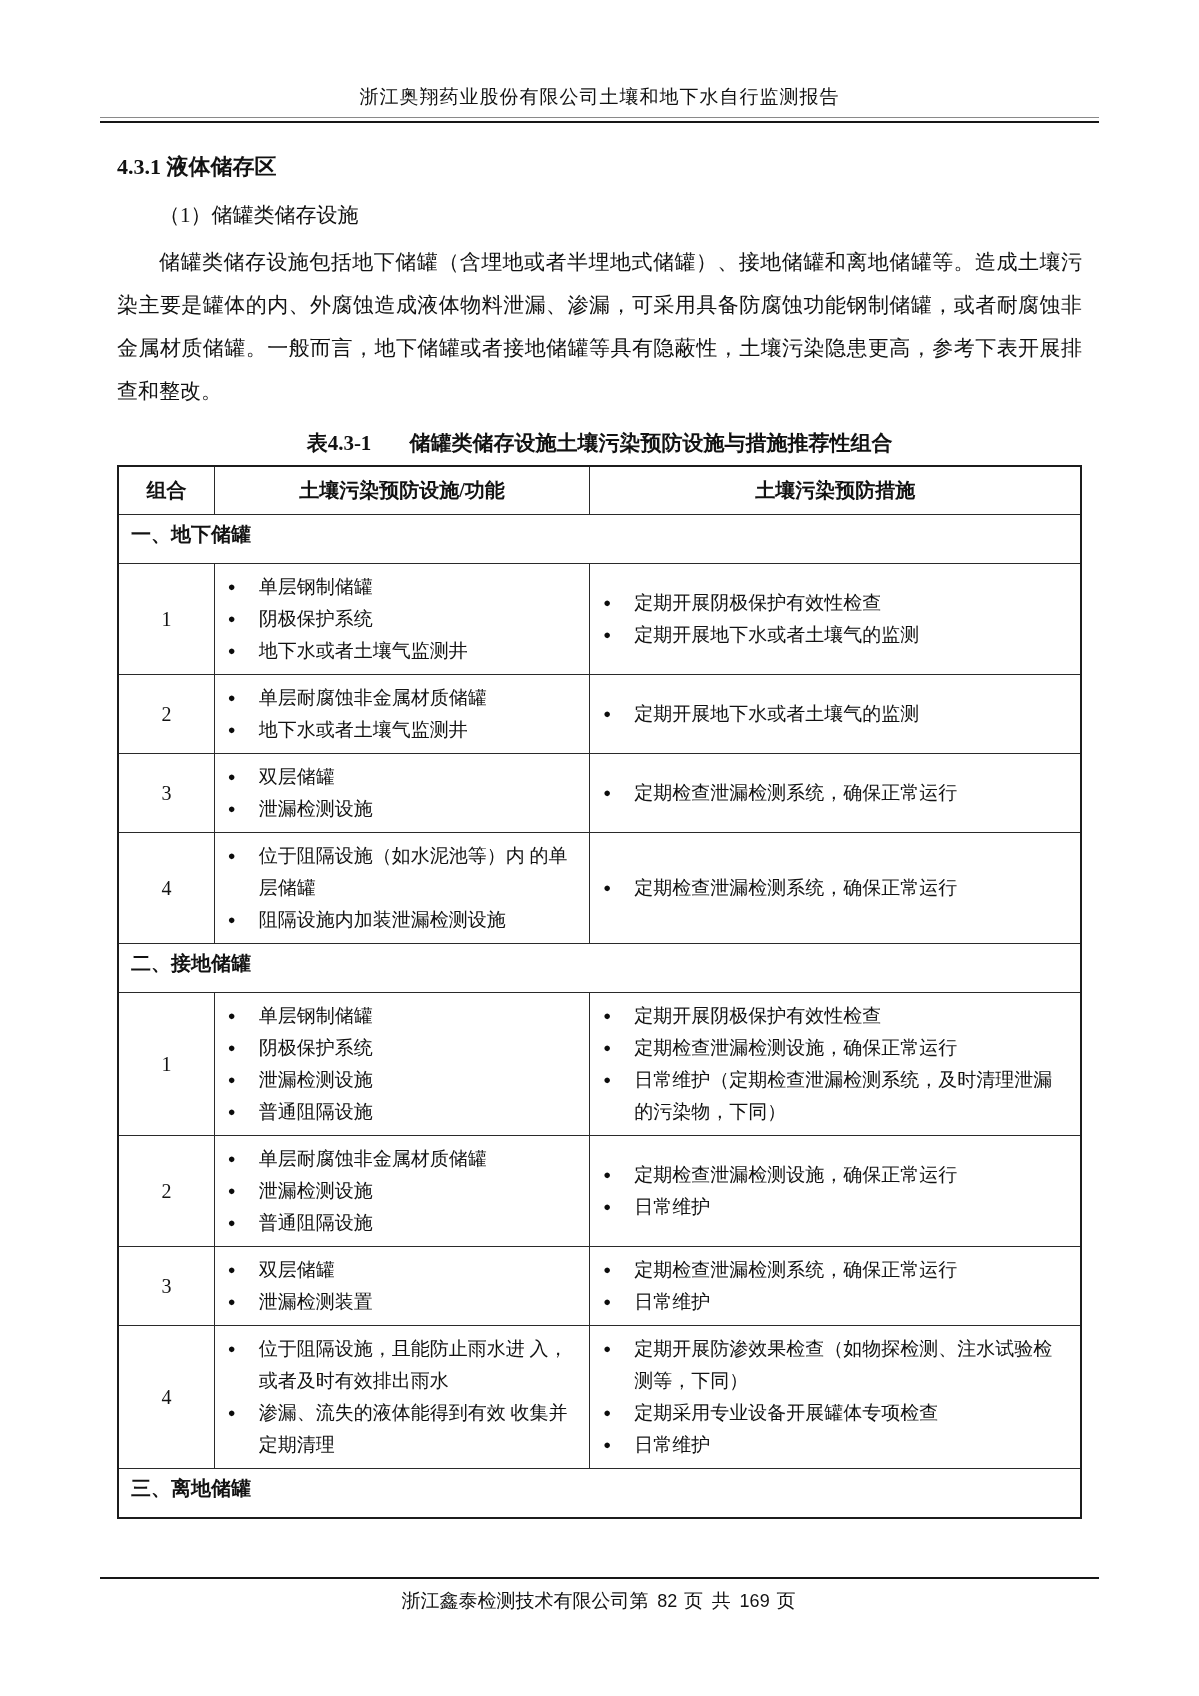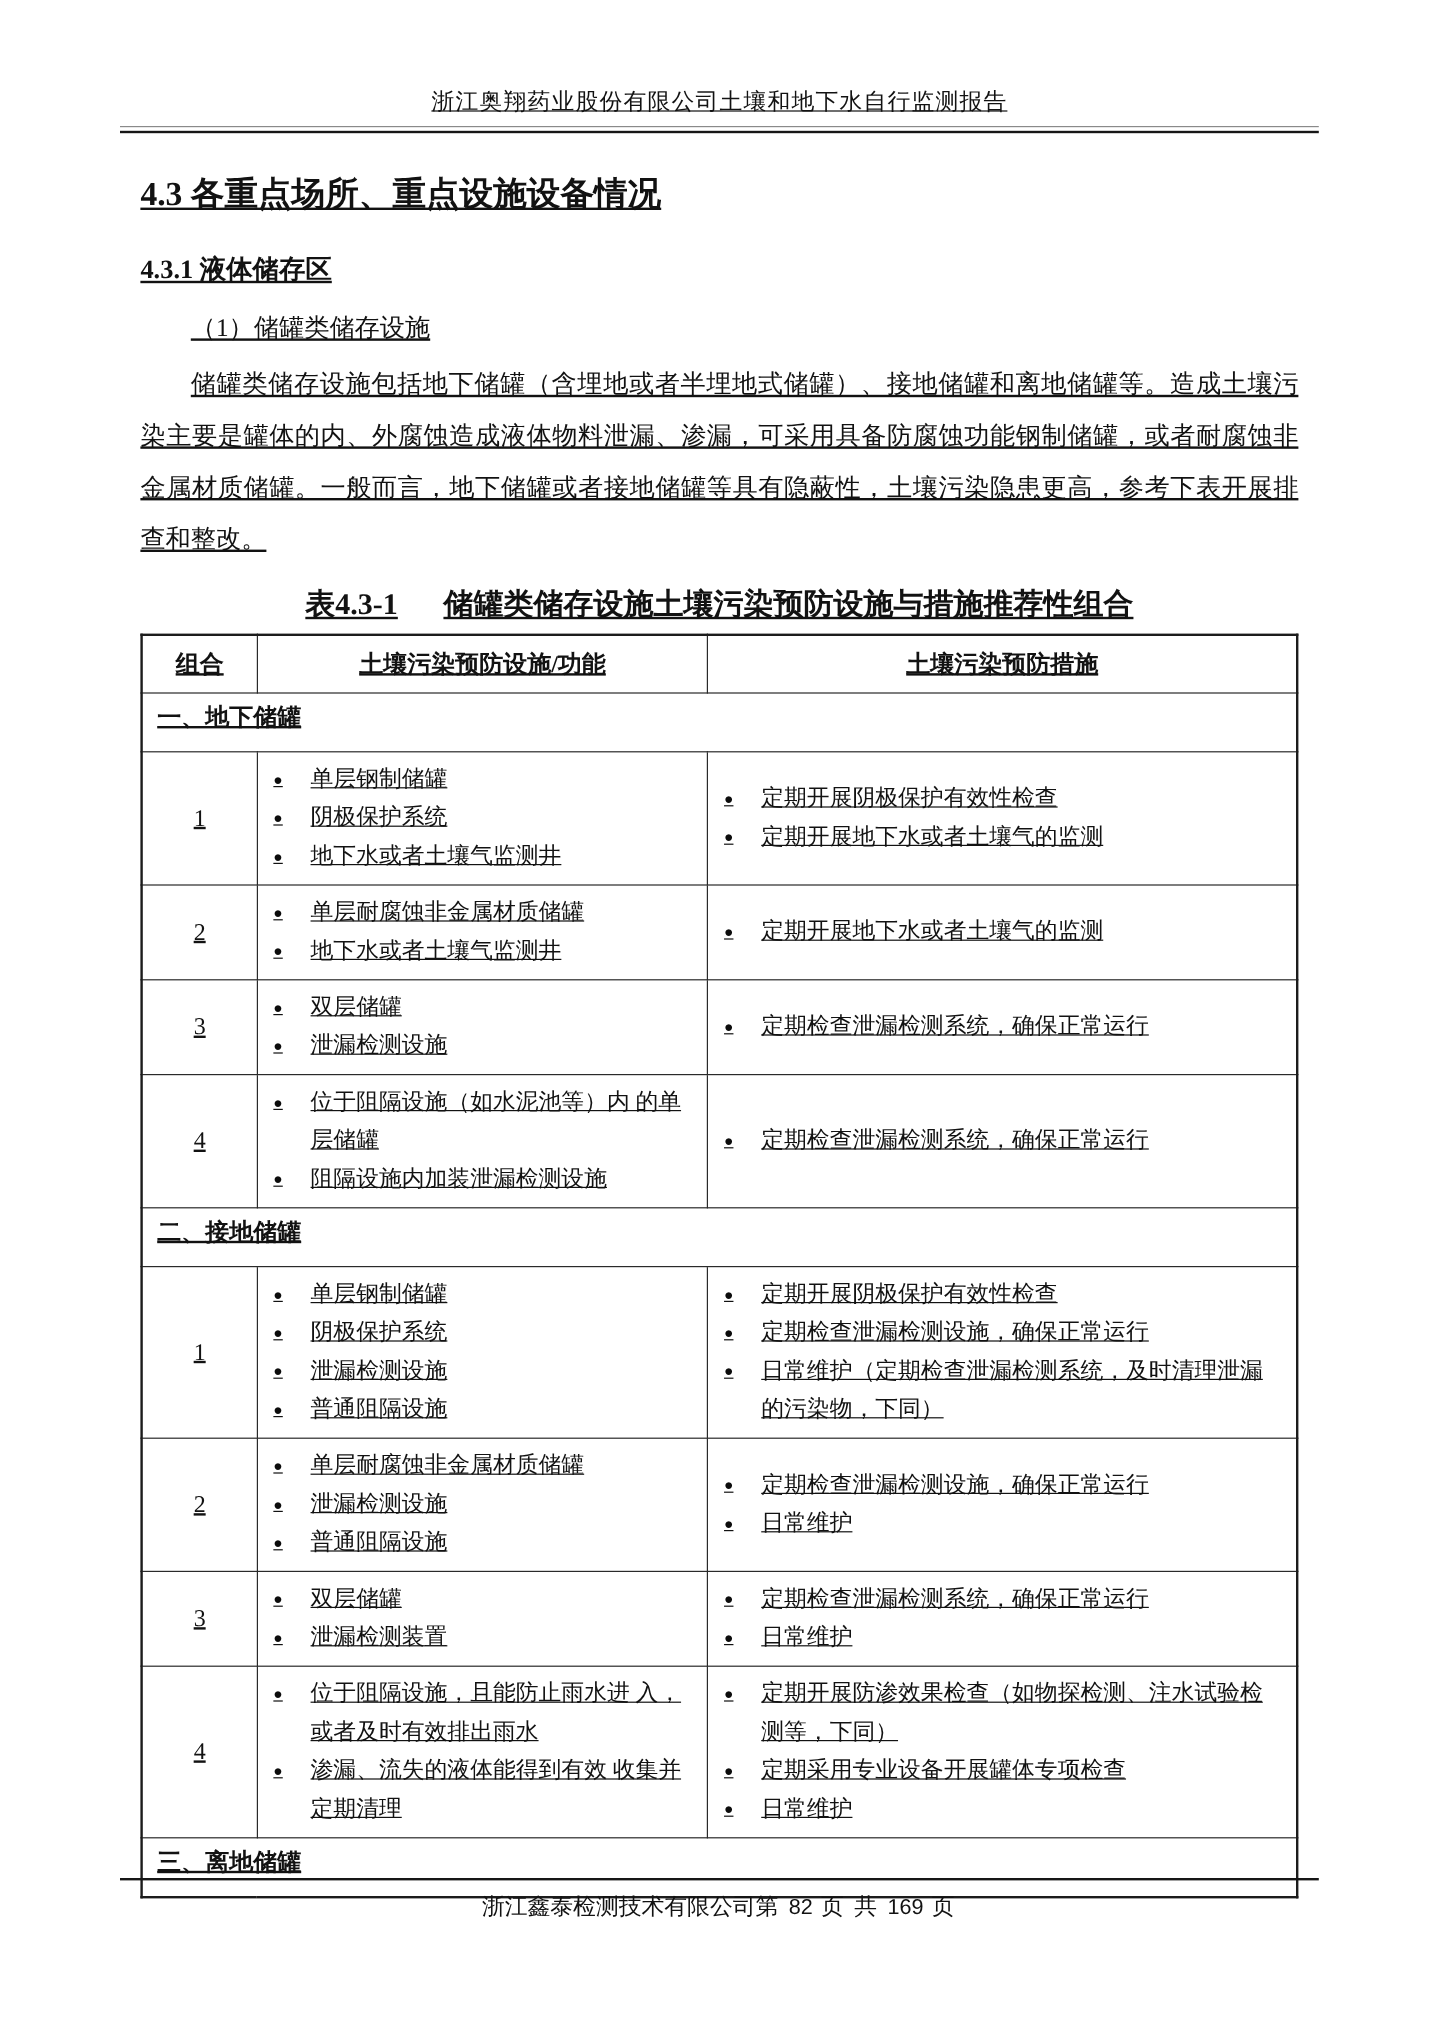--- a/index.html
+++ b/index.html
@@ -1,44 +1,43 @@
 <!DOCTYPE html>
 <html><head>
 <meta charset="utf-8">
 <style>
   html,body { margin:0; padding:0; background:#ffffff; }
   .page {
     position:relative;
     width:1199px; height:1620px;
-    margin:0 auto;
+    margin:12px auto;
     background:#ffffff;
     color:#121212;
     font-family:"Liberation Serif","DejaVu Serif",serif;
     overflow:hidden;
-    text-decoration:underline;
   }
 
   
   .header { margin:72px 100px 0 100px; text-align:center; }
   .header-title { font-size:19px; letter-spacing:1px; padding-bottom:7px; }
   .header-rule { height:3px; border-top:1px solid #8a8a8a; border-bottom:2.5px solid #161616; }
 
   
   .content { margin:0 117px; }
   .h1 { margin:34px 0 0 0; font-size:28px; font-weight:bold; line-height:36px; }
   .h2 { margin:30px 0 0 0; font-size:22px; font-weight:bold; line-height:28px; }
   .list-heading { margin:20px 0 0 0; font-size:21px; line-height:28px; text-indent:2em; }
   .body-para {
     margin:12px 0 0 0;
     font-size:21px; line-height:43px;
     text-align:justify; text-indent:2em;
   }
 
   
-  .table-caption { margin:16px 0 8px 0; text-align:center; font-weight:bold; font-size:25px; }
+  .table-caption { margin:16px 0 8px 0; text-align:center; font-weight:bold; font-size:21px; }
   .table-caption .cap-label { margin-right:38px; }
 
   table.doc-table {
     width:100%;
     border-collapse:collapse;
     table-layout:fixed;
     border:2px solid #1c1c1c;
   }
   .doc-table th, .doc-table td { border:1.5px solid #2a2a2a; }
   .doc-table thead th {
@@ -78,21 +77,20 @@
 <body>
 
 <div class="page">
 
   <div class="header">
     <div class="header-title">浙江奥翔药业股份有限公司土壤和地下水自行监测报告</div>
     <div class="header-rule"></div>
   </div>
 
   <div class="content">
-    <div class="h1">4.3 各重点场所、重点设施设备情况</div>
     <div class="h2">4.3.1 液体储存区</div>
     <div class="list-heading">（1）储罐类储存设施</div>
     <div class="body-para">储罐类储存设施包括地下储罐（含埋地或者半埋地式储罐）、接地储罐和离地储罐等。造成土壤污染主要是罐体的内、外腐蚀造成液体物料泄漏、渗漏，可采用具备防腐蚀功能钢制储罐，或者耐腐蚀非金属材质储罐。一般而言，地下储罐或者接地储罐等具有隐蔽性，土壤污染隐患更高，参考下表开展排查和整改。</div>
 
     <div class="table-caption">
       <span class="cap-label">表4.3-1</span><span>储罐类储存设施土壤污染预防设施与措施推荐性组合</span>
     </div>
 
     <table class="doc-table">
       <colgroup>

